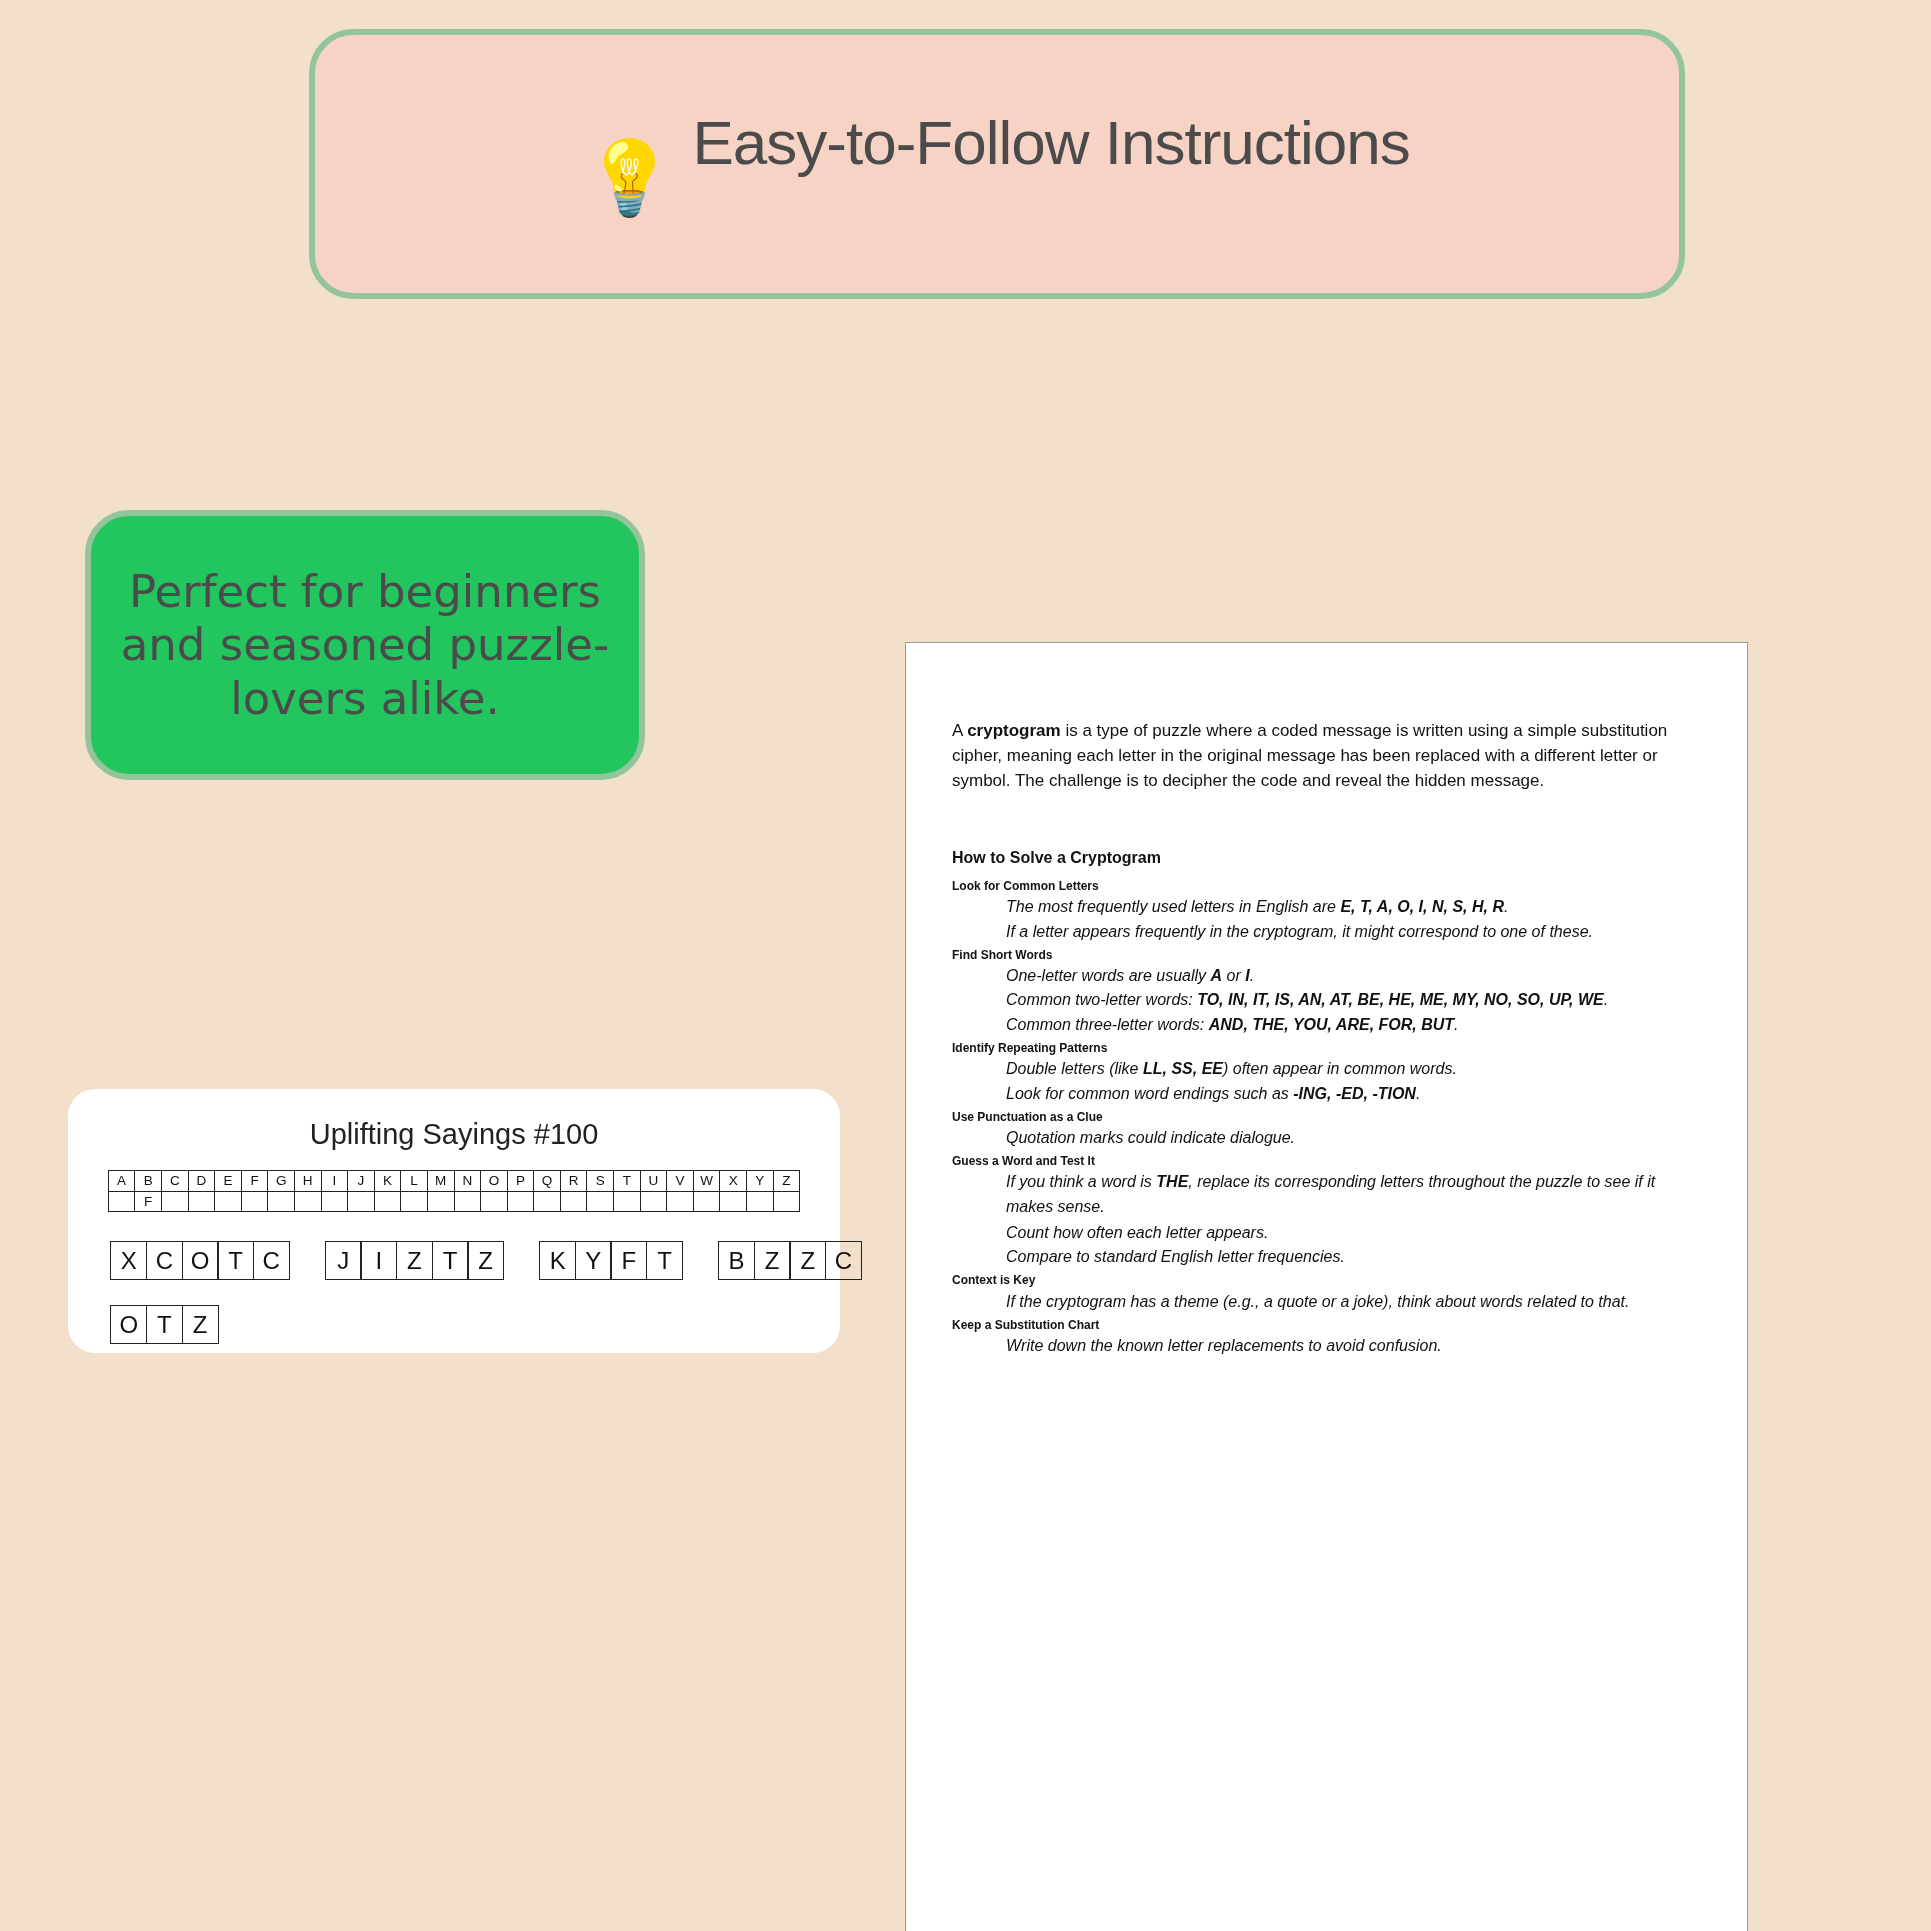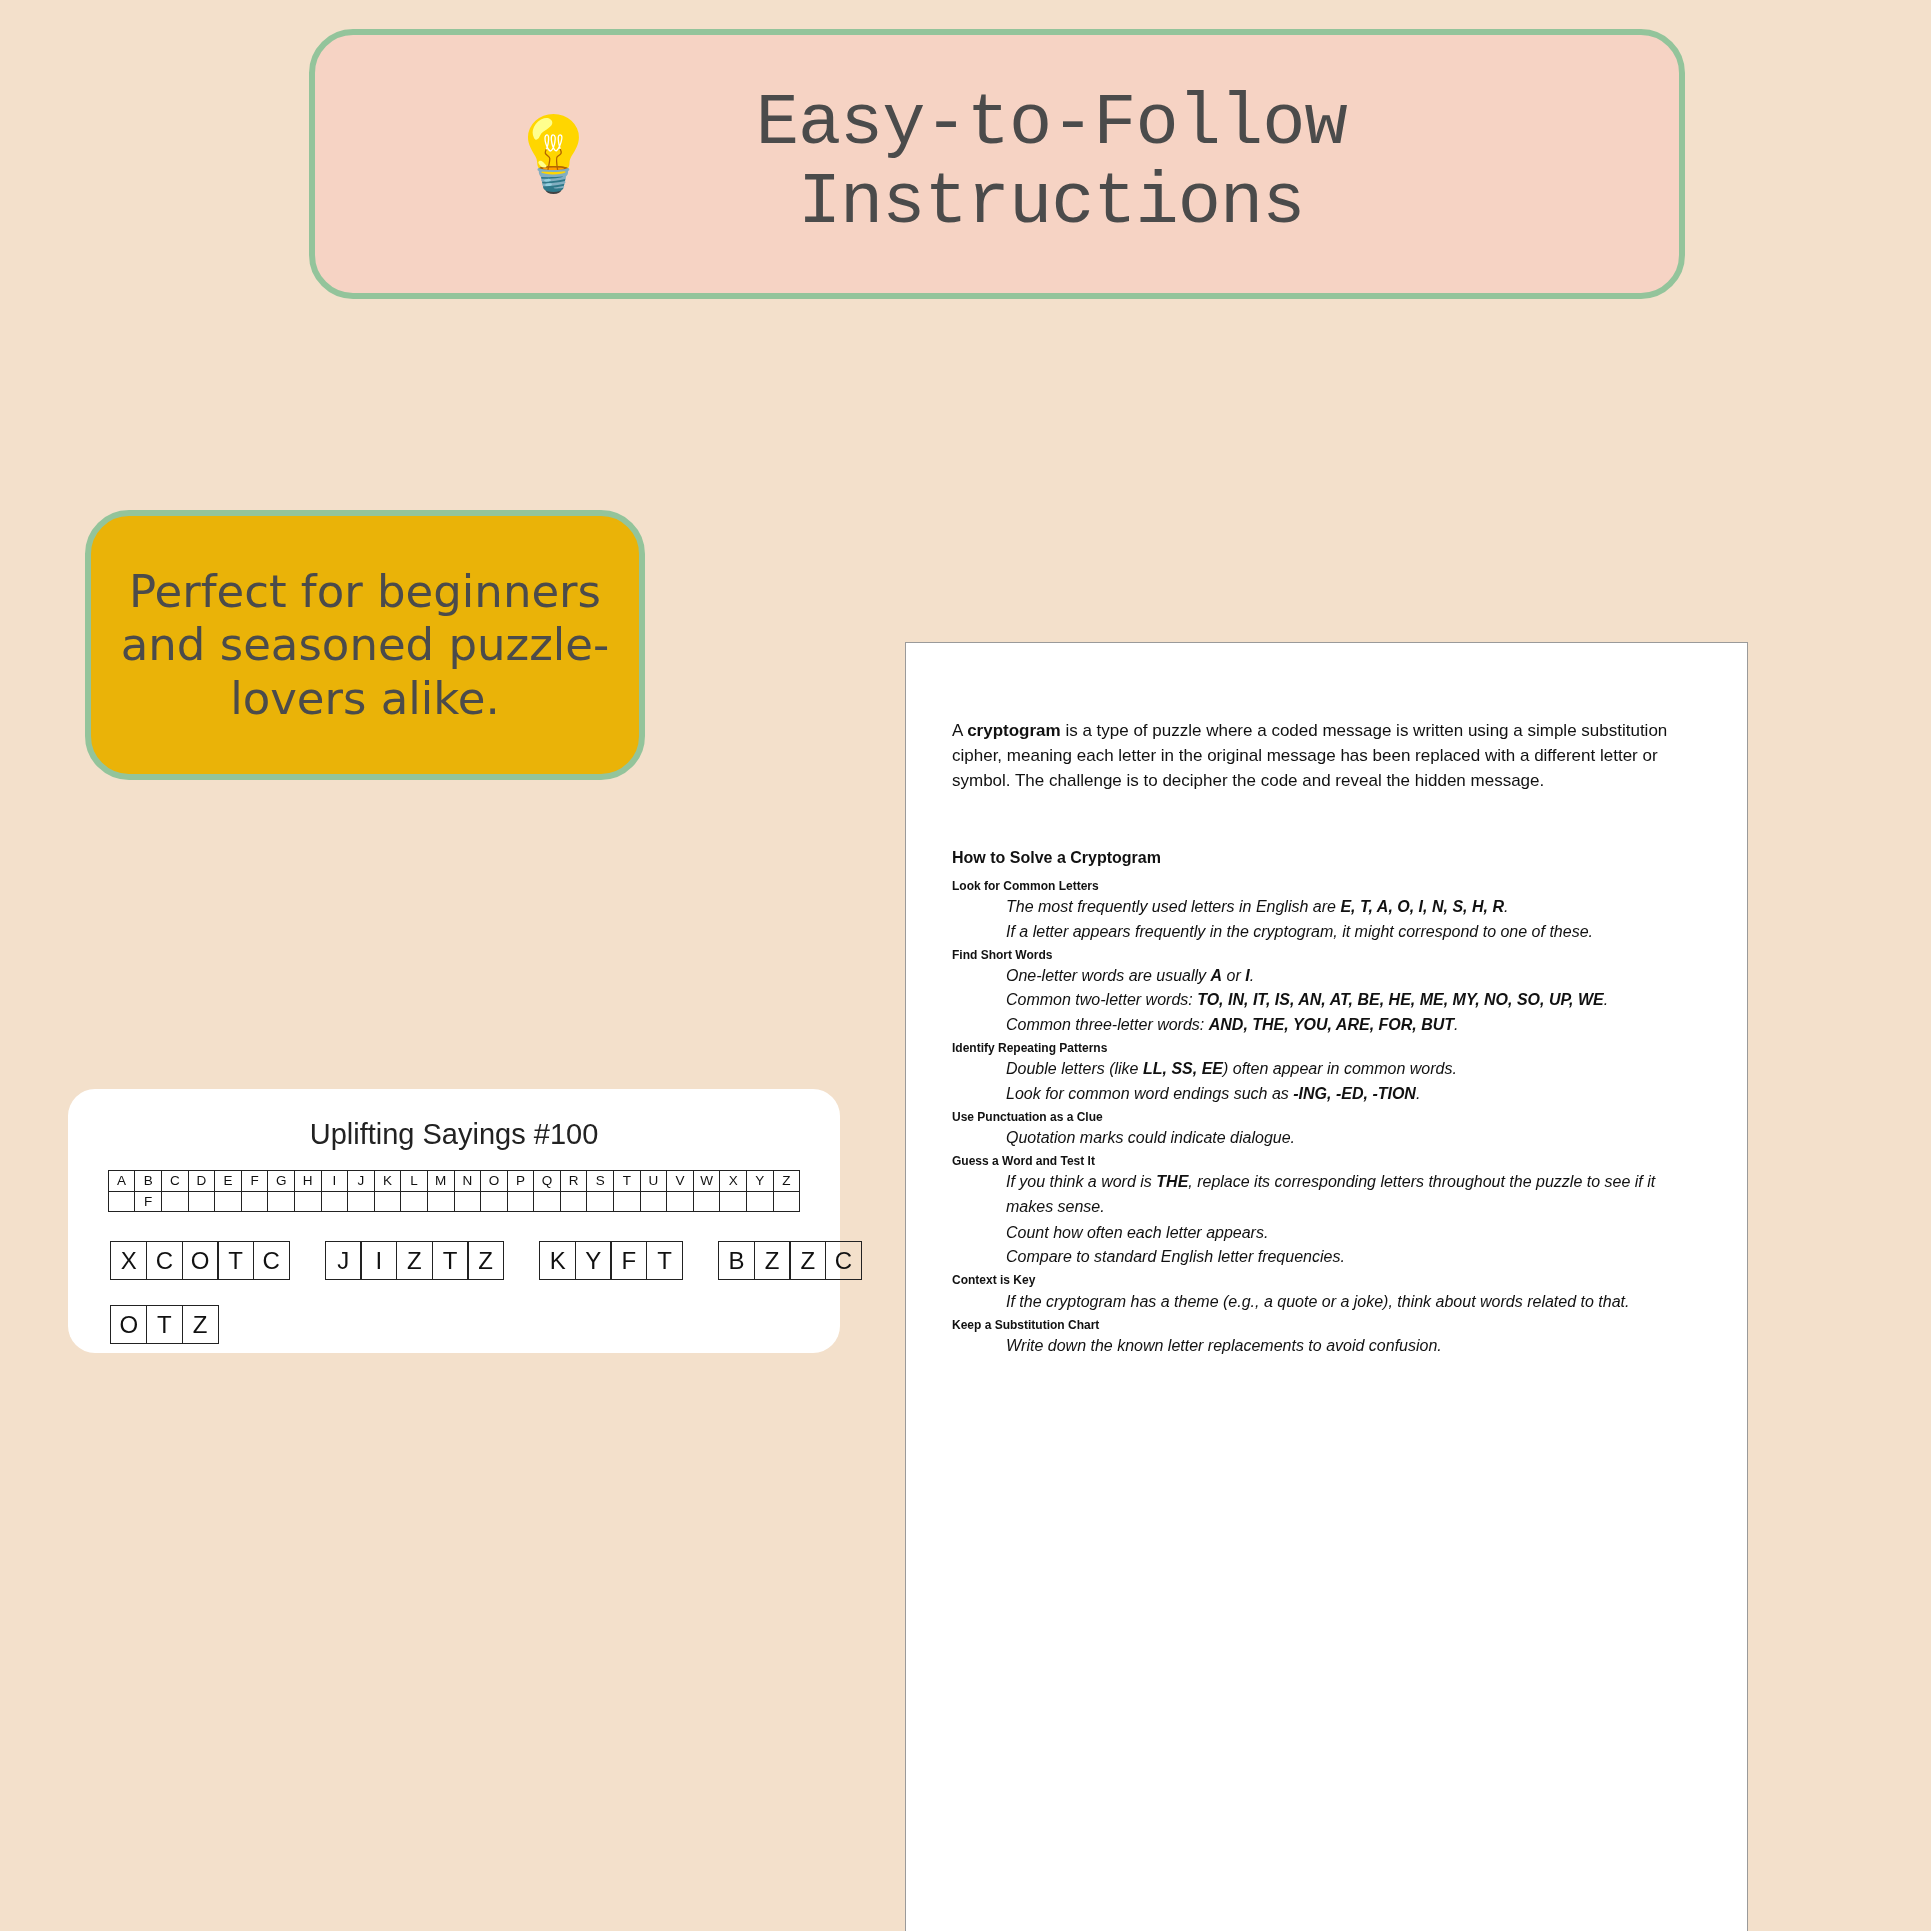--- a/index.html
+++ b/index.html
@@ -36,38 +36,38 @@
     justify-content: center;
     gap: 17.4px;
     padding: 0 39px;
   }
   .bulb-icon {
     font-size: 73px;
     line-height: 1.15;
     margin-top: 27px;
   }
   #header-title {
-    font-family: Liberation Mono, monospace;
-    font-size: 72px;
+    font-family: Liberation Sans, sans-serif;
+    font-size: 62px;
     line-height: 1.1;
     color: #4b4b4b;
     text-align: center;
     letter-spacing: -1px;
     font-weight: 400;
     max-width: 869px;
   }
 
   
   #sub-banner {
     position: absolute;
     left: 85px;
     top: 510px;
     width: 560px;
     height: 270px;
-    background: #eab308;
+    background: #22c55e;
     border: 6.8px solid #93c49b;
     border-radius: 44px;
     box-sizing: border-box;
     display: flex;
     align-items: center;
     justify-content: center;
   }
   #sub-banner .sub-text {
     font-size: 45px;
     line-height: 1.18;

